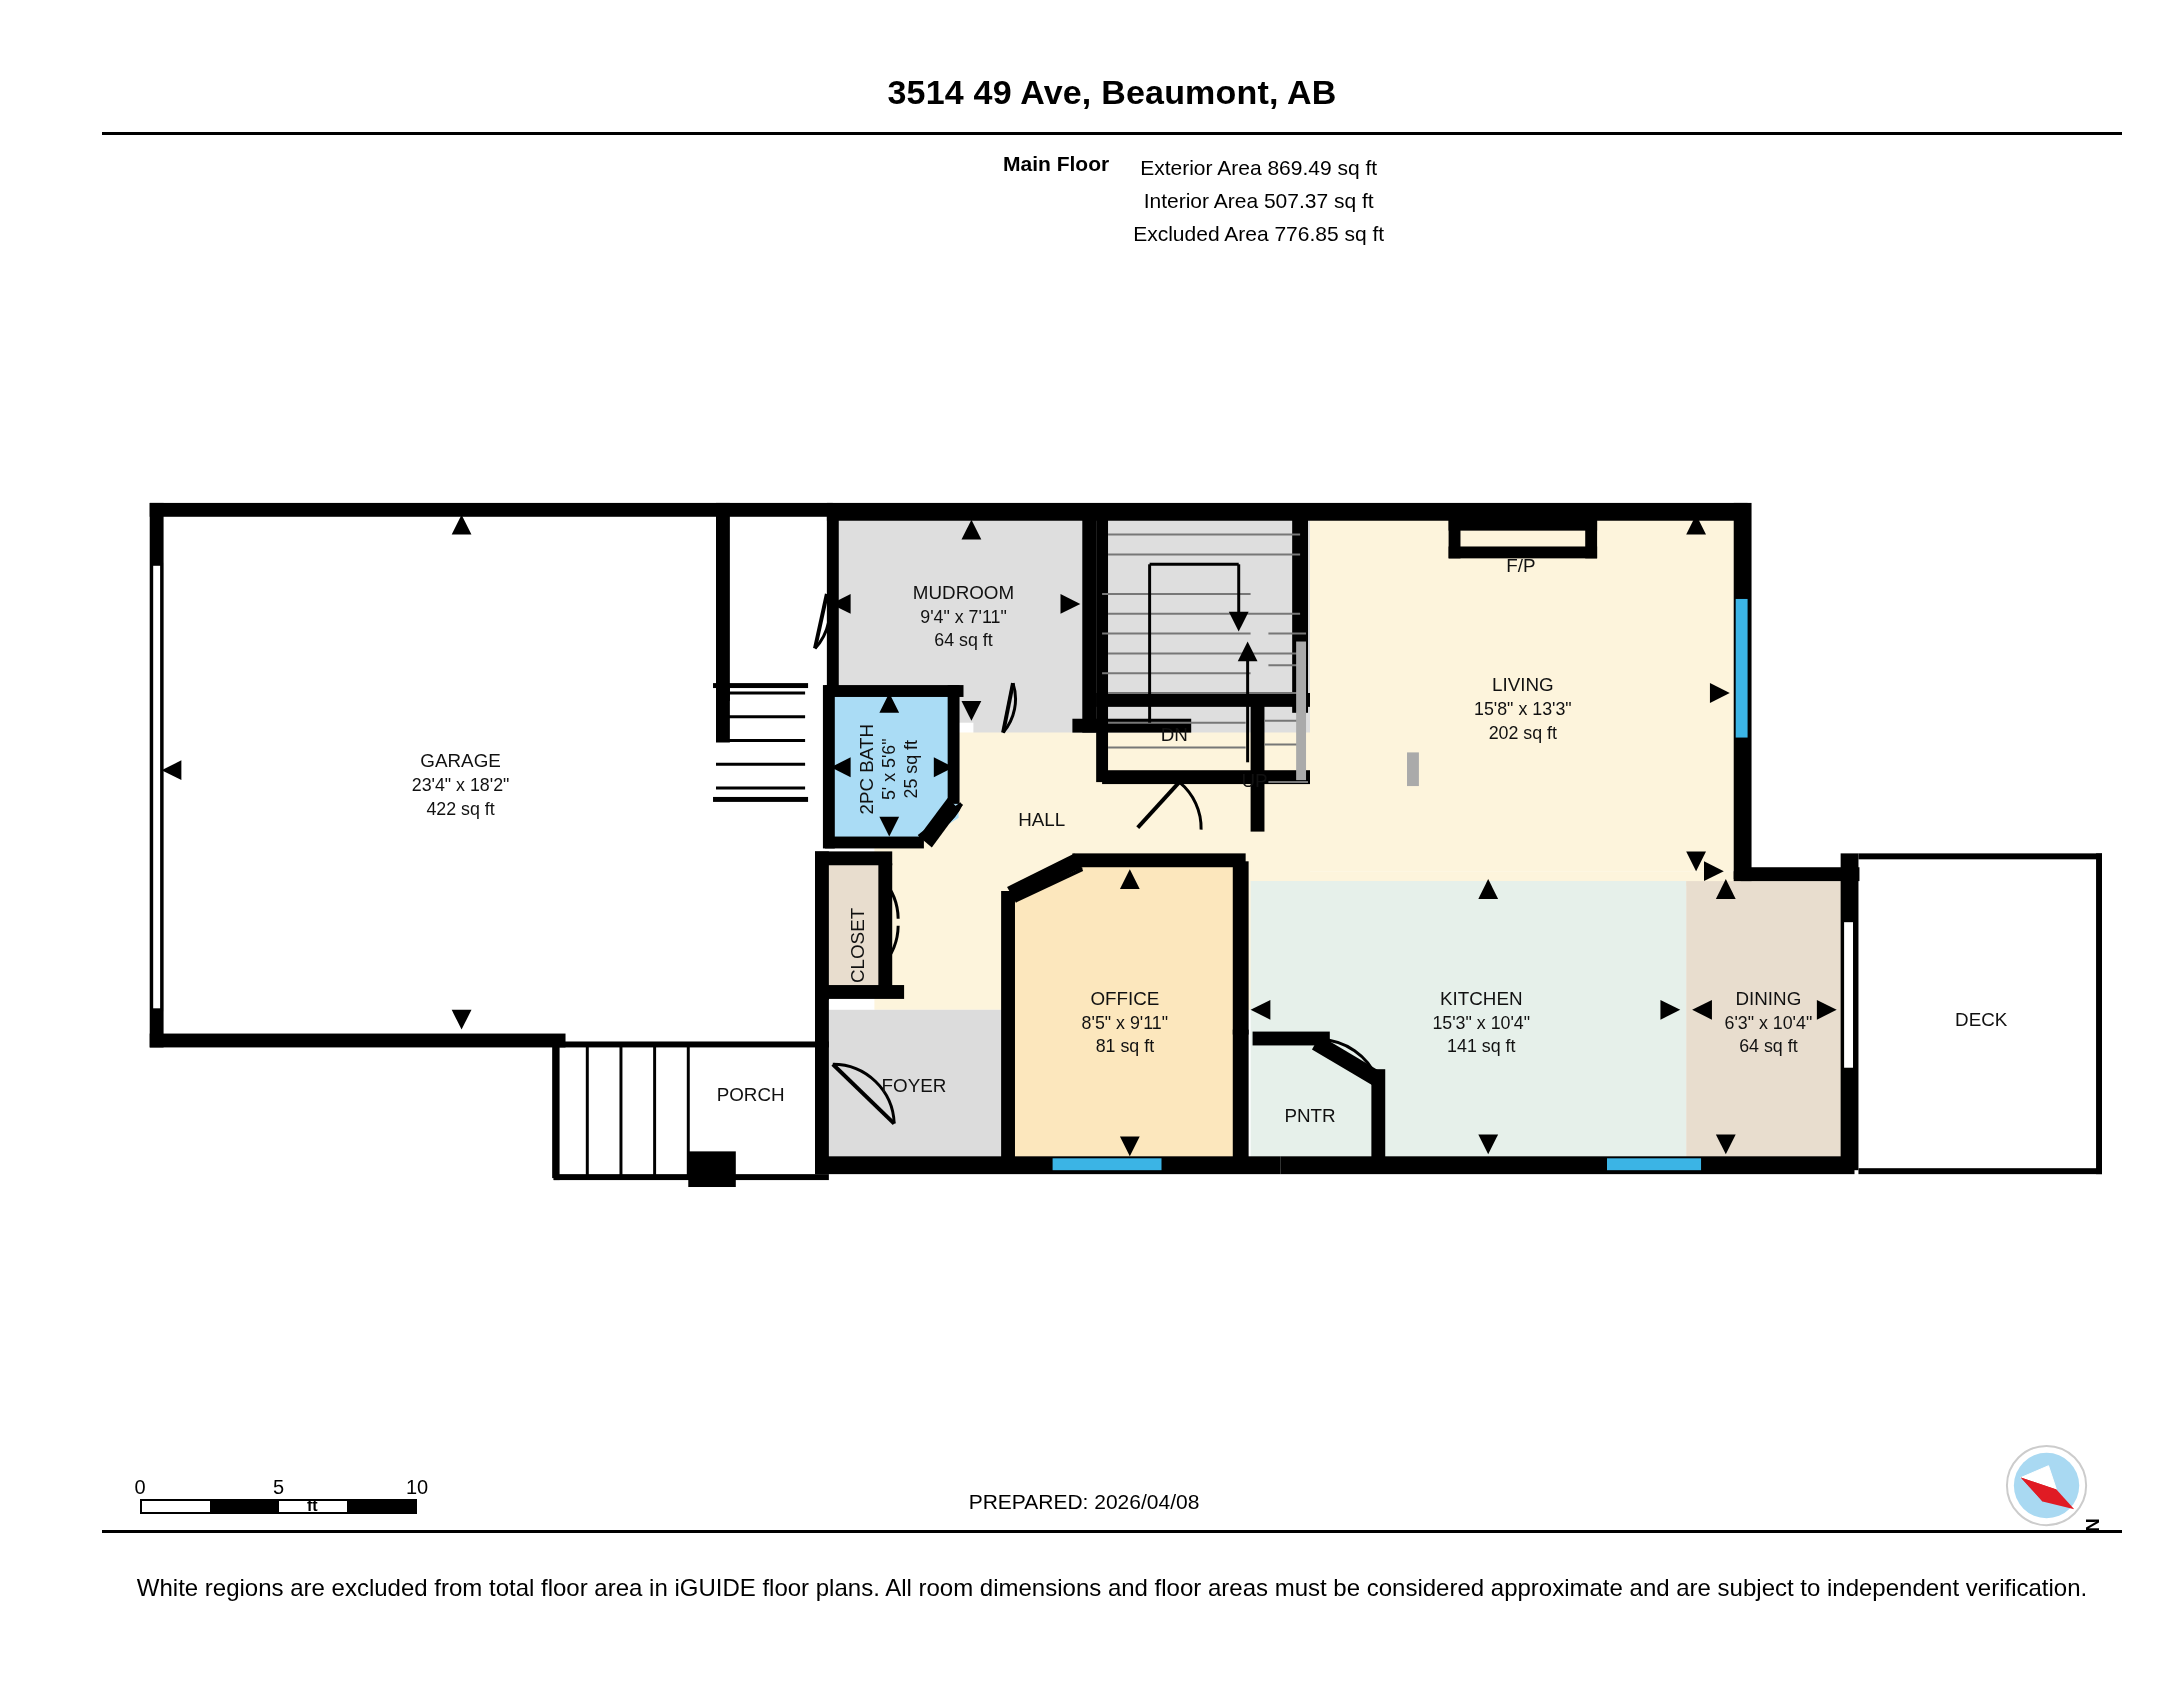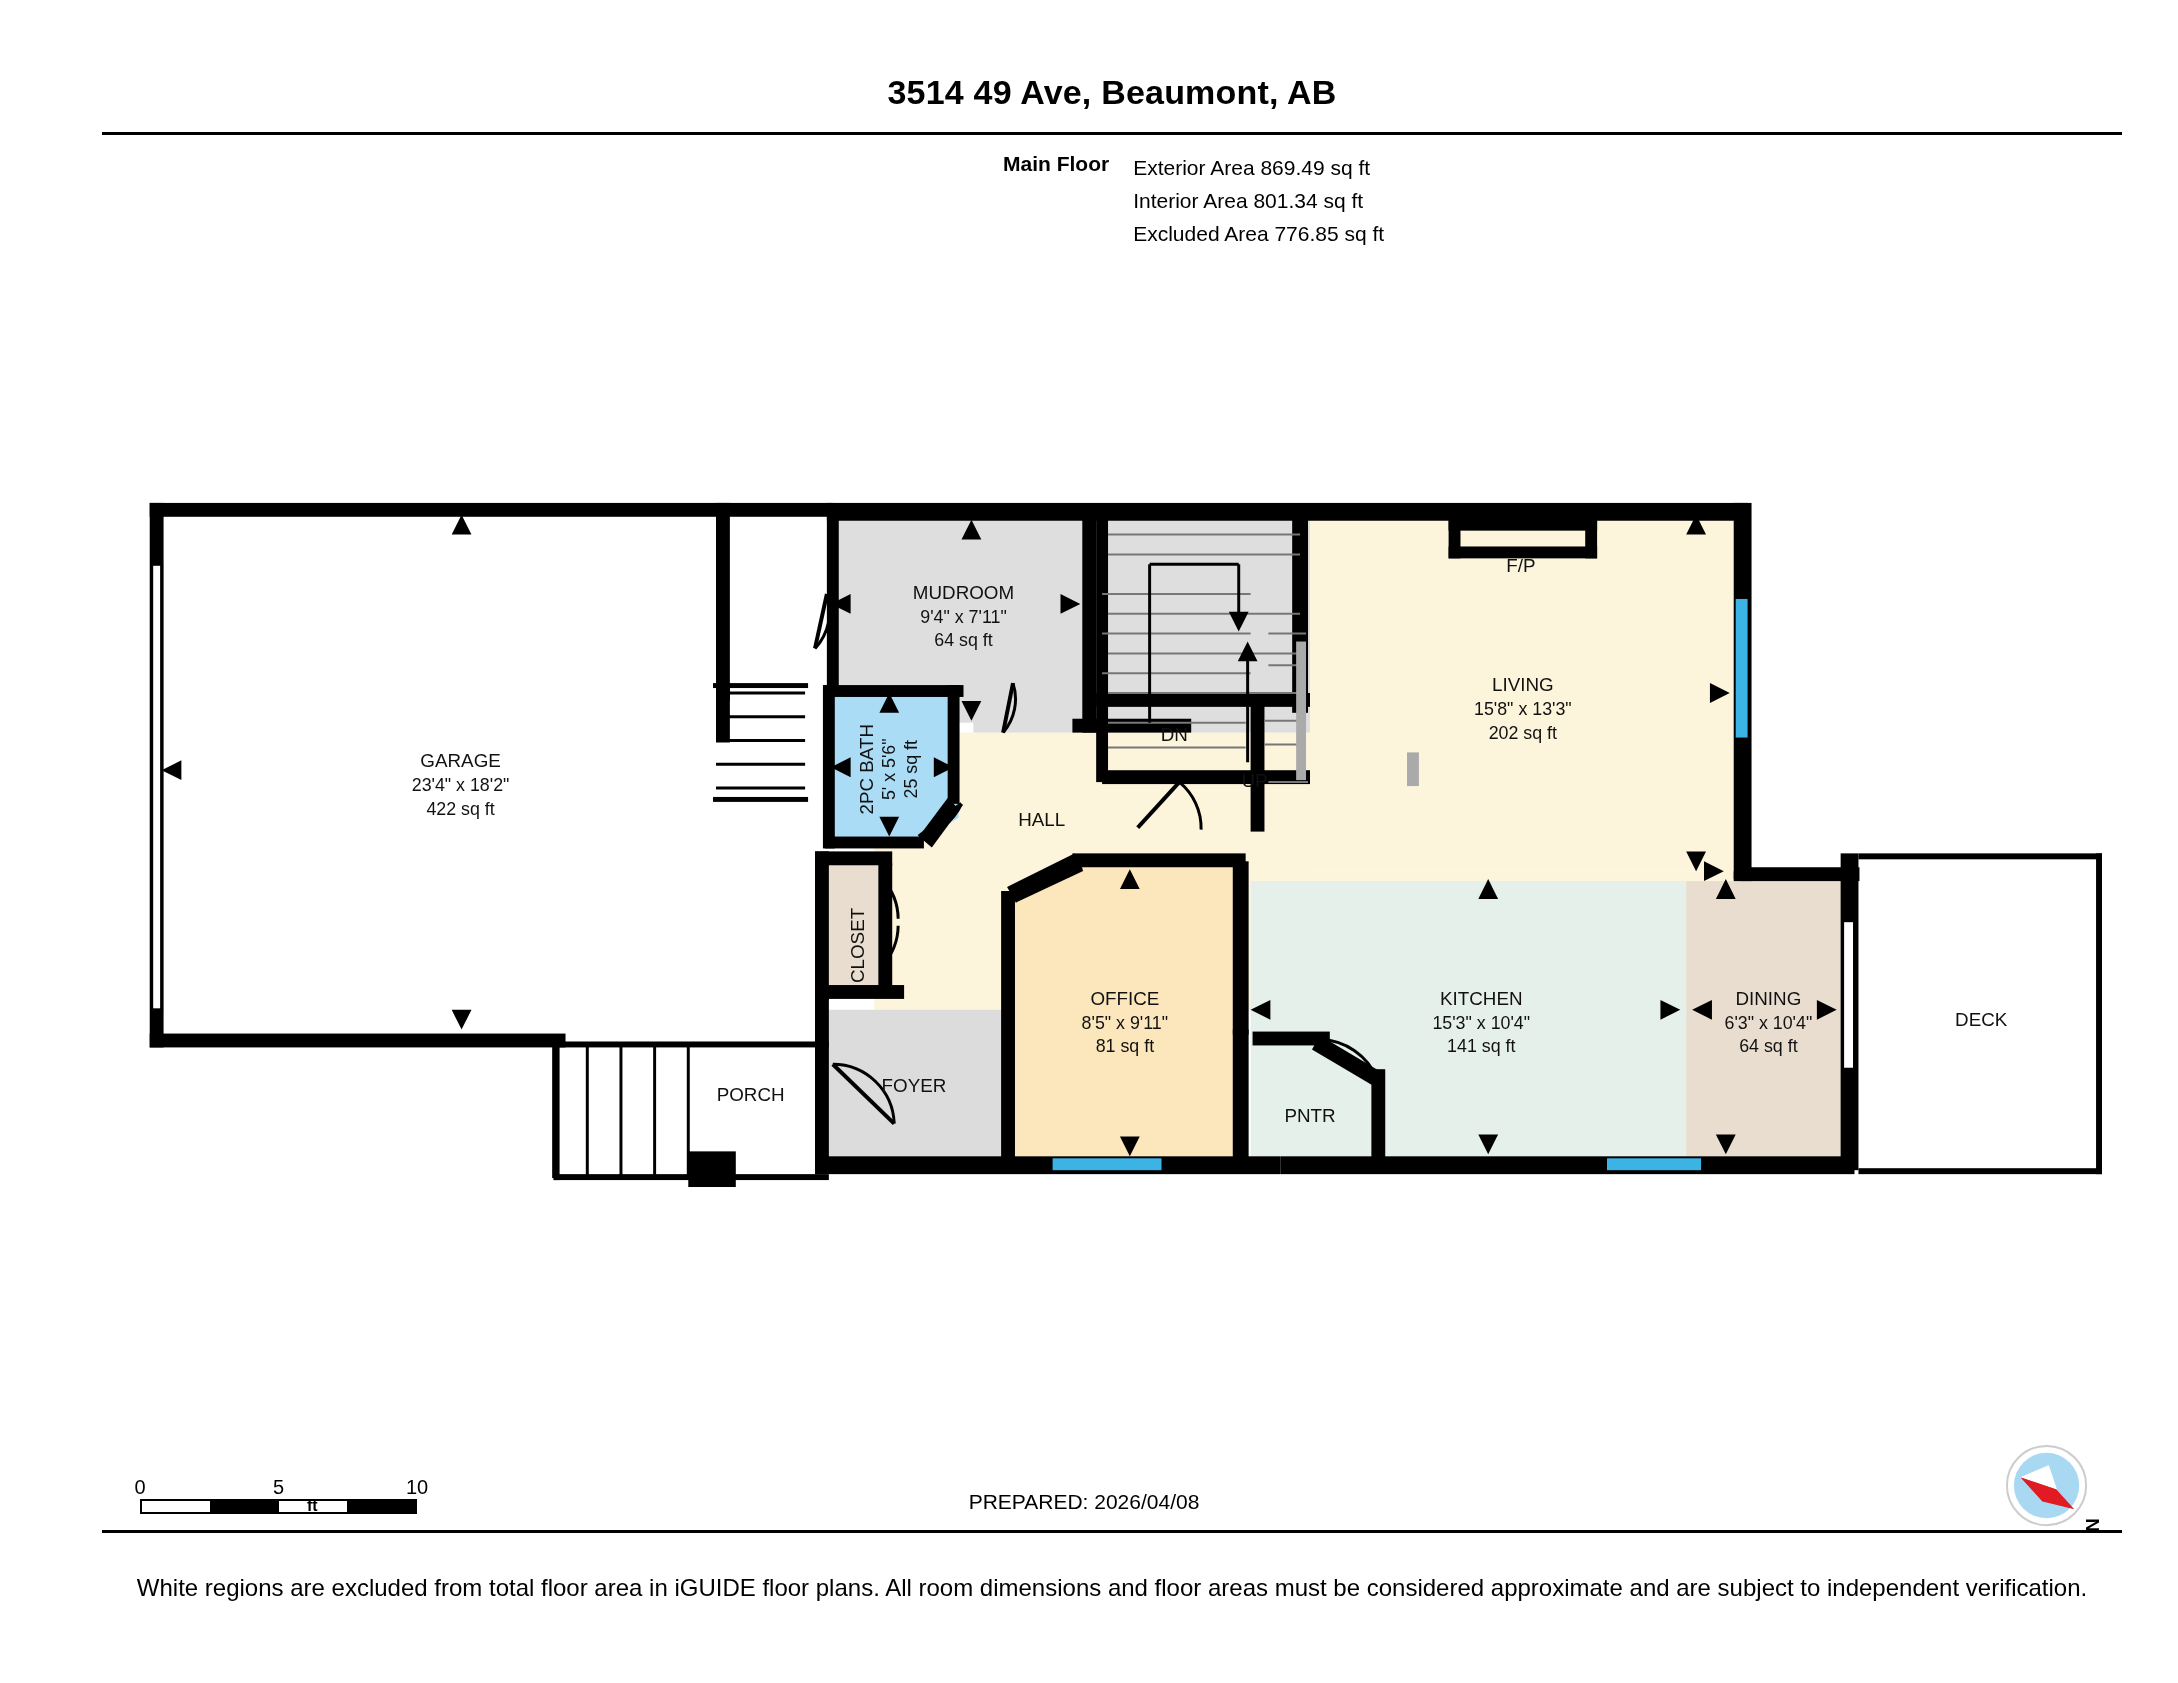--- a/index.html
+++ b/index.html
@@ -59,20 +59,21 @@
     font-size: 21px;
   }
   .areas .floor-label {
     font-weight: bold;
     white-space: nowrap;
     padding-top: 1px;
   }
   .areas .area-lines div {
     line-height: 33px;
     white-space: nowrap;
+    text-align: center;
   }
   
   .scale-wrap {
     position: absolute;
     left: 117px;
     top: 1473px;
     width: 277px;
   }
   .scale-ticks {
     position: relative;
@@ -153,21 +154,21 @@
 
 <div class="page">
 
   <div class="title">3514 49 Ave, Beaumont, AB</div>
   <div class="rule-top"></div>
 
   <div class="areas">
     <div class="floor-label">Main Floor</div>
     <div class="area-lines">
       <div>Exterior Area 869.49 sq ft</div>
-      <div>Interior Area 801.34 sq ft</div>
+      <div>Interior Area 507.37 sq ft</div>
       <div>Excluded Area 776.85 sq ft</div>
     </div>
   </div>
 
   <svg class="plan" width="2178" height="1683" viewBox="0 0 2200 1700">
 
     <rect x="132" y="512" width="680" height="540" fill="#ffffff"></rect>
 
     <rect x="812" y="520" width="270" height="210" fill="#dedede"></rect>
     <rect x="960" y="520" width="130" height="240" fill="#dedede"></rect>

